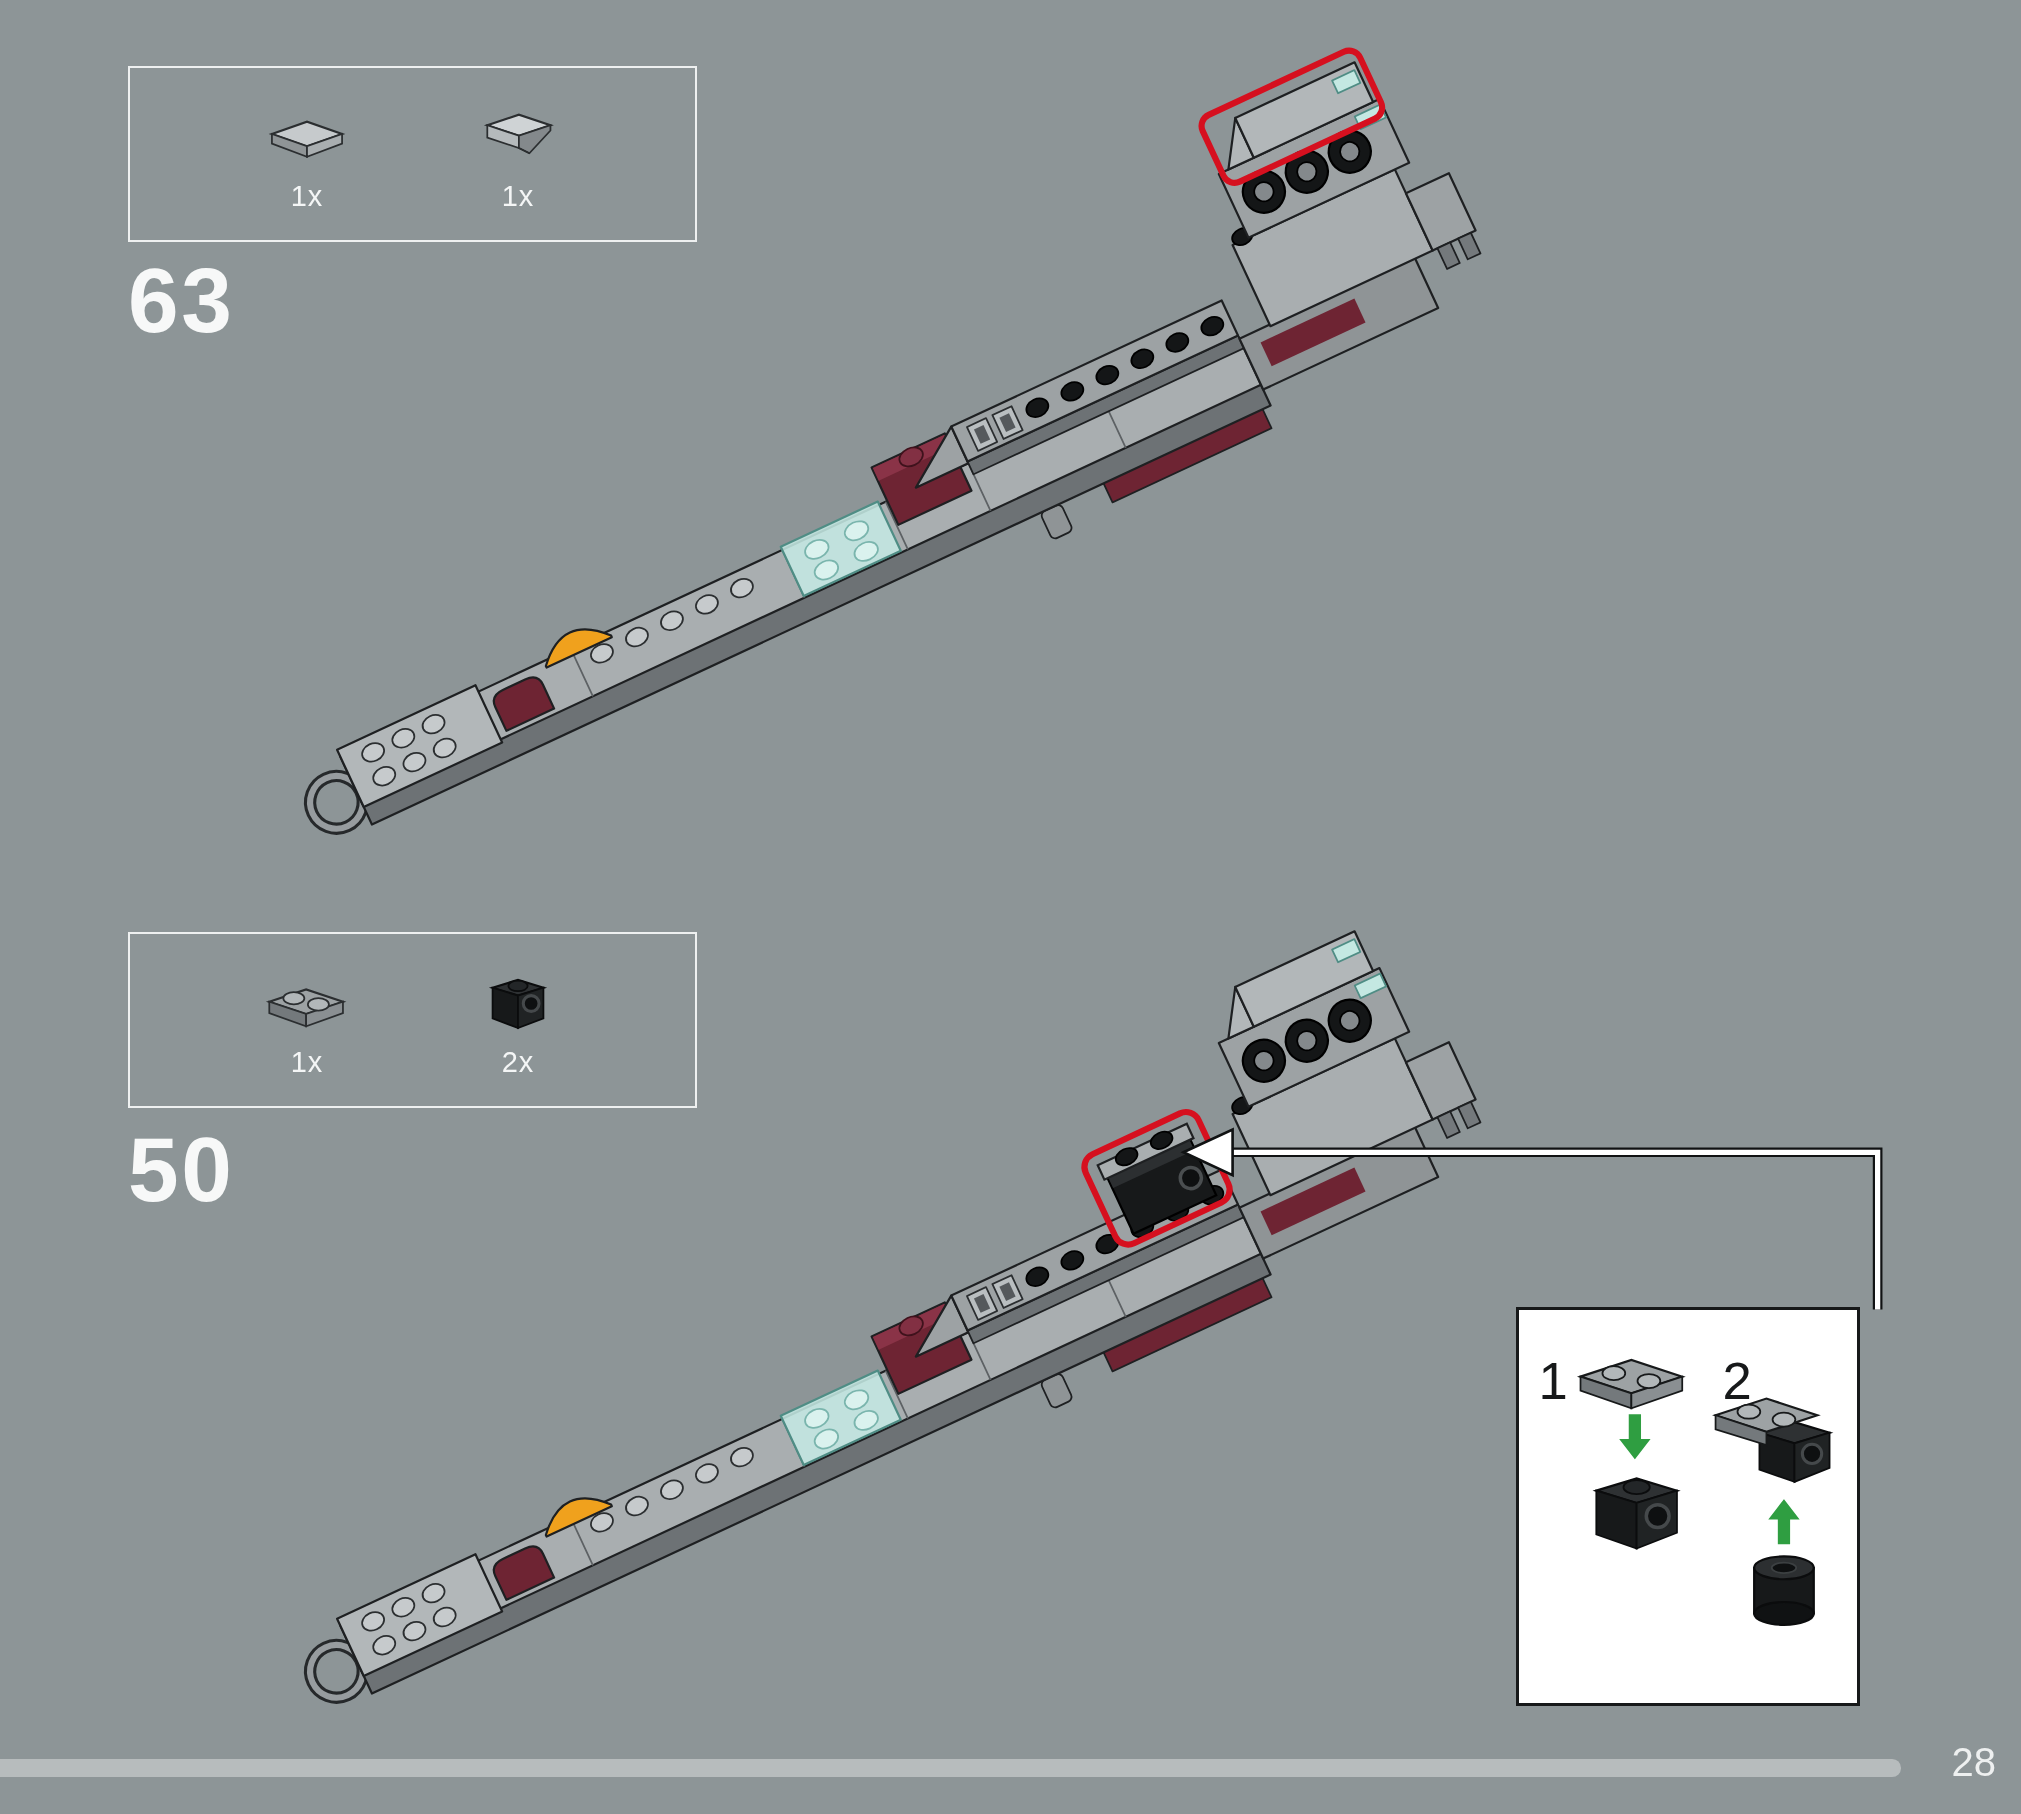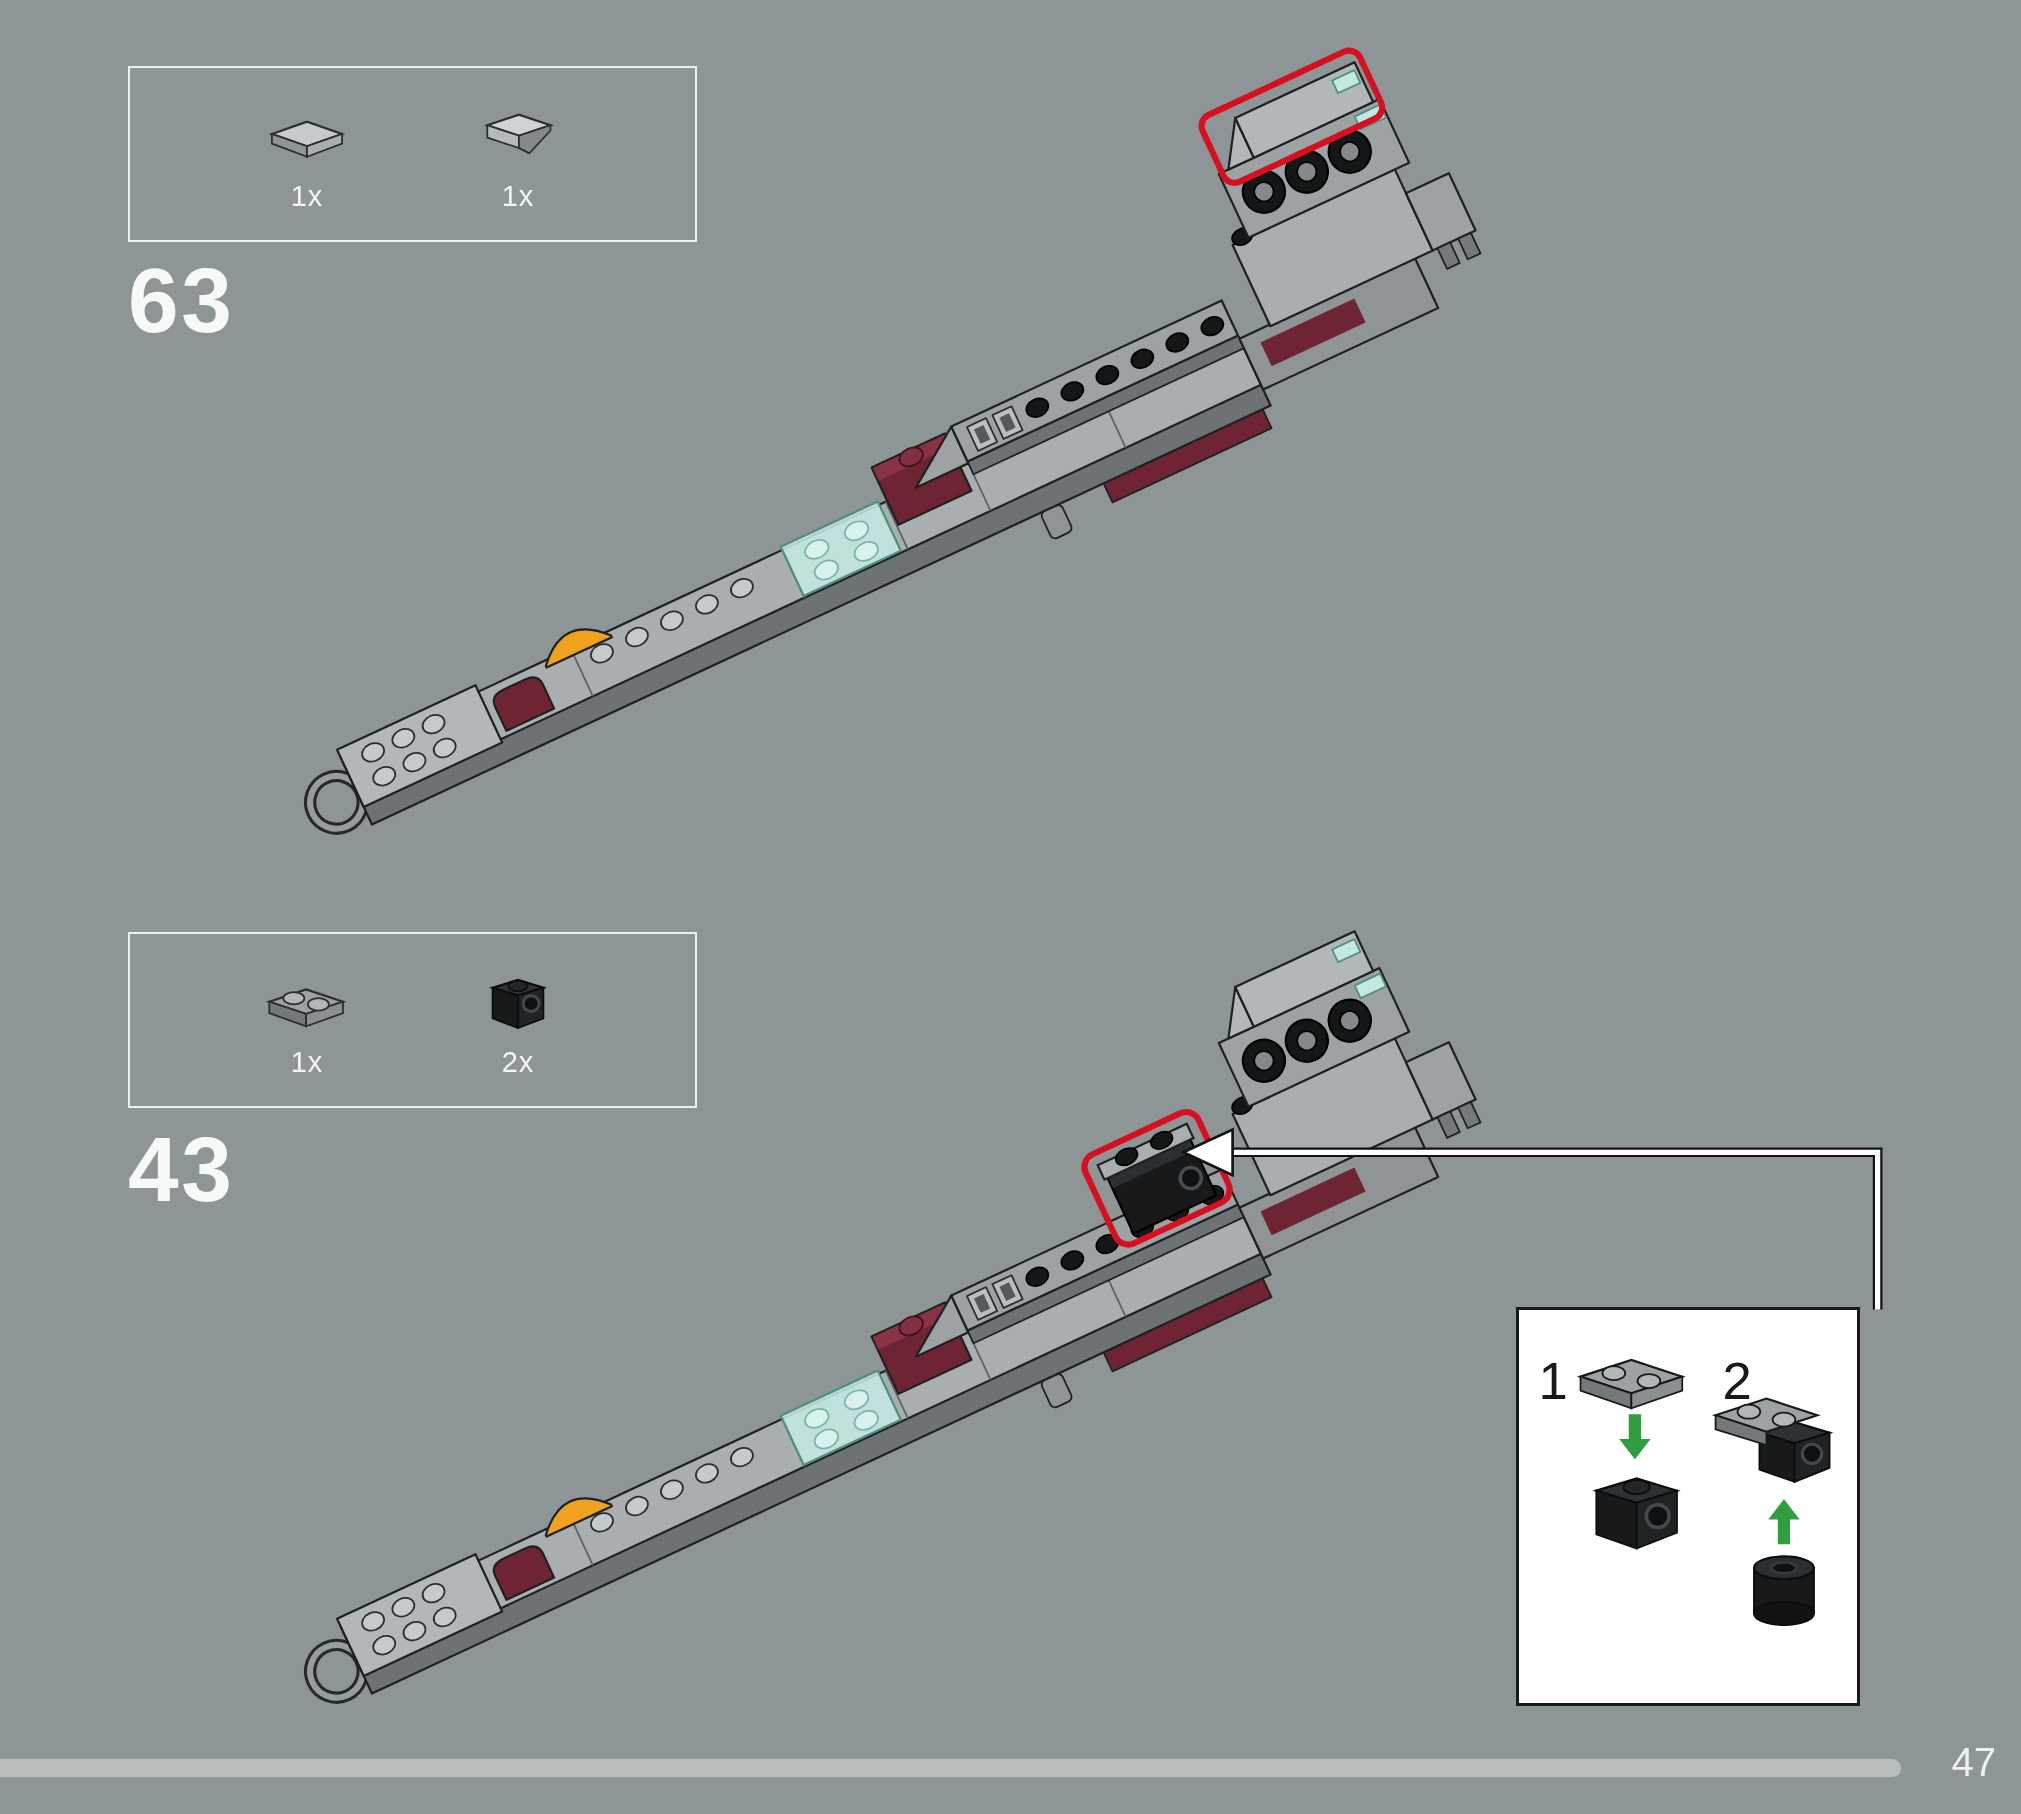--- a/index.html
+++ b/index.html
@@ -175,21 +175,21 @@
       <polygon points="36,28 65,19 94,28 65,37" fill="#2e3133" stroke="#0b0c0d" stroke-width="2.5"></polygon>
       <polygon points="36,28 65,37 65,74 36,63" fill="#17191a" stroke="#0b0c0d" stroke-width="2"></polygon>
       <polygon points="65,37 94,28 94,63 65,74" fill="#202324" stroke="#0b0c0d" stroke-width="2"></polygon>
       <ellipse cx="65" cy="26" rx="11" ry="6" fill="#232628" stroke="#0b0c0d" stroke-width="2"></ellipse>
       <circle cx="80" cy="46" r="9" fill="#0e1011" stroke="#45494b" stroke-width="3.5"></circle>
     </svg>
     <span class="part-count">2x</span>
   </div>
 </div>
 
-<div class="abs step-number" style="left:128px;top:1124px;">43</div>
+<div class="abs step-number" style="left:128px;top:1124px;">50</div>
 
 <svg class="abs" style="left:219px;top:904px;" width="1404" height="825" viewBox="0 0 1600 940">
   <g transform="translate(100,835) rotate(-25)">
     <use href="#ship-model"></use>
     <use href="#added-64"></use>
     <rect x="1028" y="-120" width="142" height="112" rx="16" fill="none" stroke="#d6101f" stroke-width="7"></rect>
   </g>
 </svg>
 
 <svg class="abs overlay" style="left:0;top:0;" width="2022" height="1814" viewBox="0 0 2303 2067">
@@ -243,14 +243,14 @@
     <g transform="translate(268,280)">
       <rect x="0" y="14" width="68" height="52" fill="#17191a" stroke="#0b0c0d" stroke-width="2.5"></rect>
       <ellipse cx="34" cy="66" rx="34" ry="13" fill="#101213" stroke="#0b0c0d" stroke-width="2.5"></ellipse>
       <ellipse cx="34" cy="14" rx="34" ry="13" fill="#2c2f31" stroke="#0b0c0d" stroke-width="2.5"></ellipse>
       <ellipse cx="34" cy="14" rx="14" ry="6" fill="#0e1011" stroke="#3c4042" stroke-width="2"></ellipse>
     </g>
   </svg>
 </div>
 
 <div class="abs progress-bar" style="left:0;top:1759px;width:1901px;height:17.6px;"></div>
-<div class="abs page-number" style="right:26px;top:1742px;">47</div>
+<div class="abs page-number" style="right:26px;top:1742px;">28</div>
 
 
 </body></html>

